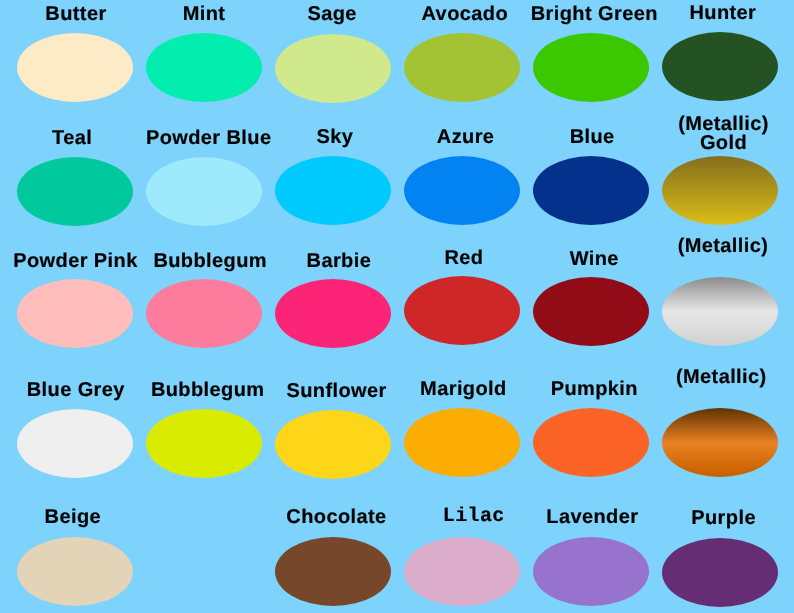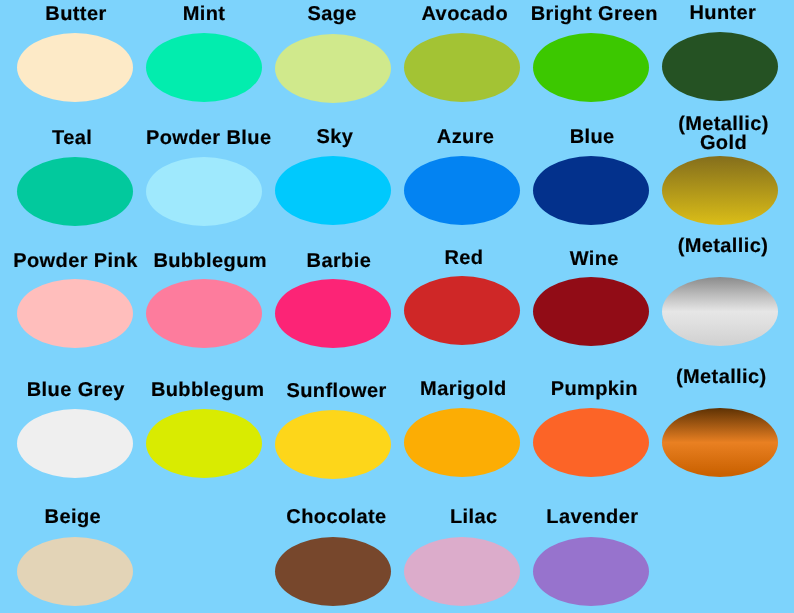--- a/index.html
+++ b/index.html
@@ -227,24 +227,30 @@
     </div>
     <div class="swatch-oval fill-beige"></div>
   </div>
   <div class="swatch" style="left:268.8px;top:489px;">
     <div class="swatch-label one-line" style="top:19.2px;left:3px;right:-3px;">
       <div>Chocolate</div>
     </div>
     <div class="swatch-oval fill-chocolate"></div>
   </div>
   <div class="swatch" style="left:397.8px;top:489.2px;">
-    <div class="swatch-label one-line" style="top:19.2px;left:20px;right:-2.5px;">
+    <div class="swatch-label one-line" style="top:19.2px;left:20px;right:-2.5px;font-family:Liberation Mono, monospace;">
       <div>Lilac</div>
     </div>
     <div class="swatch-oval fill-lilac"></div>
   </div>
   <div class="swatch" style="left:526.8px;top:489.3px;">
     <div class="swatch-label one-line" style="top:19.2px;left:0.9px;right:-0.9px;">
       <div>Lavender</div>
     </div>
     <div class="swatch-oval fill-lavender"></div>
   </div>
+  <div class="swatch" style="left:655.8px;top:489.5px;">
+    <div class="swatch-label one-line" style="top:19.2px;left:3.1px;right:-3.1px;">
+      <div>Purple</div>
+    </div>
+    <div class="swatch-oval fill-purple"></div>
+  </div>
 </div>
 
 </body></html>

